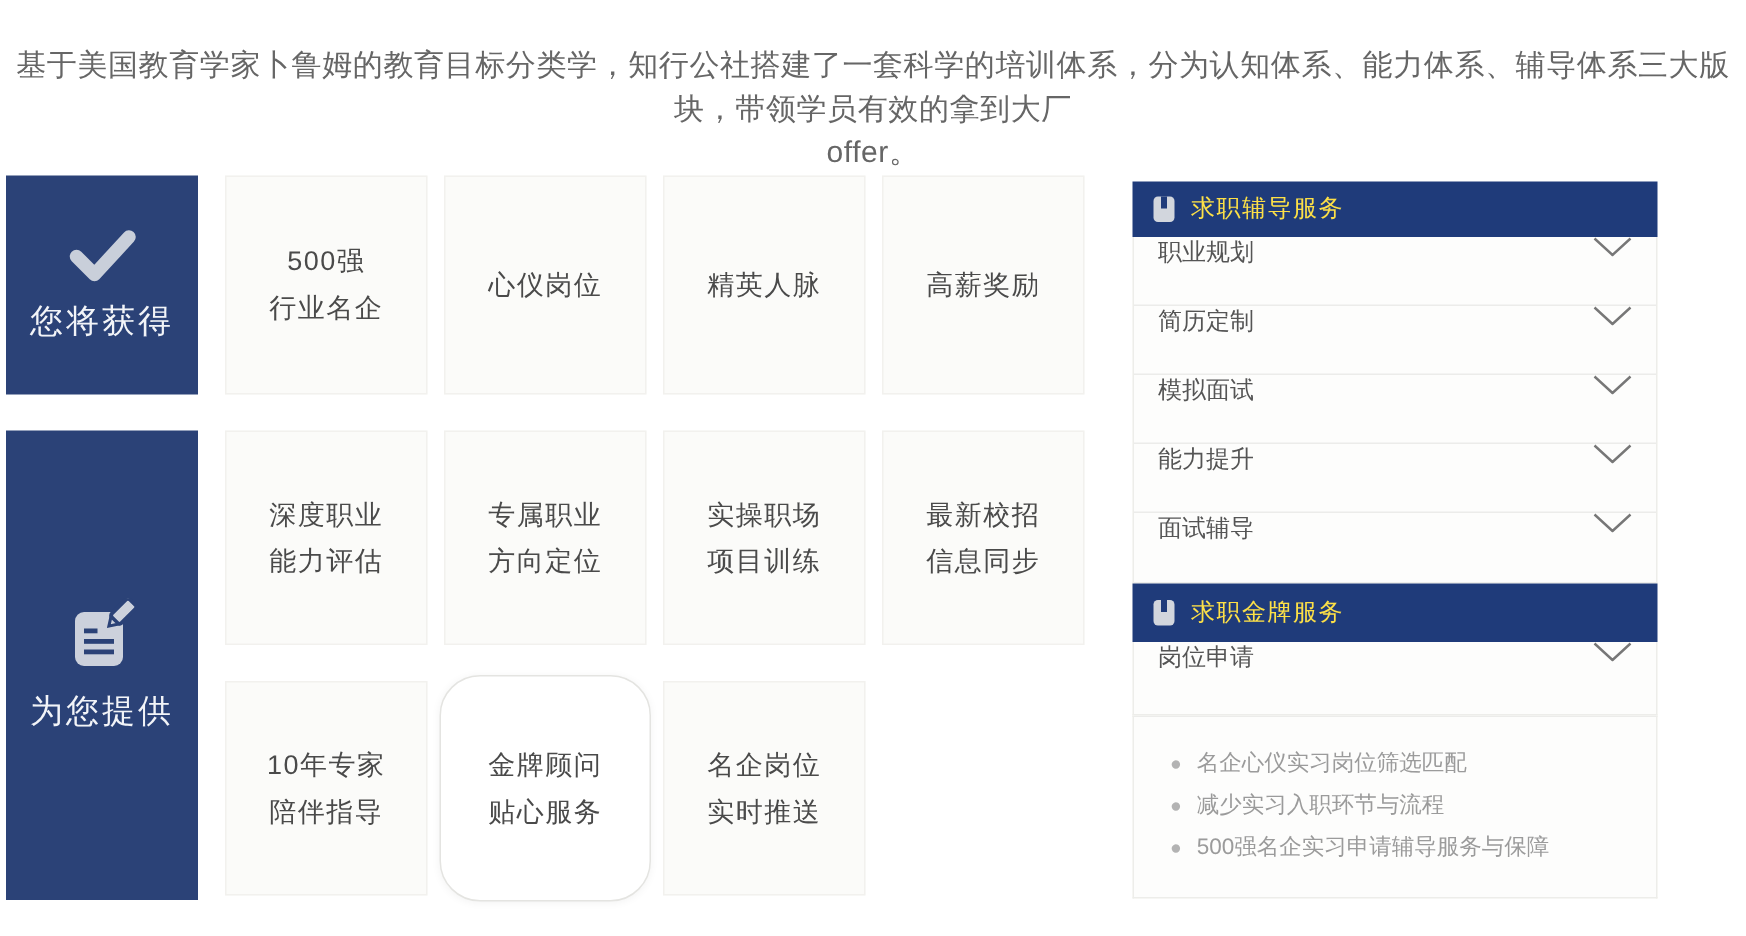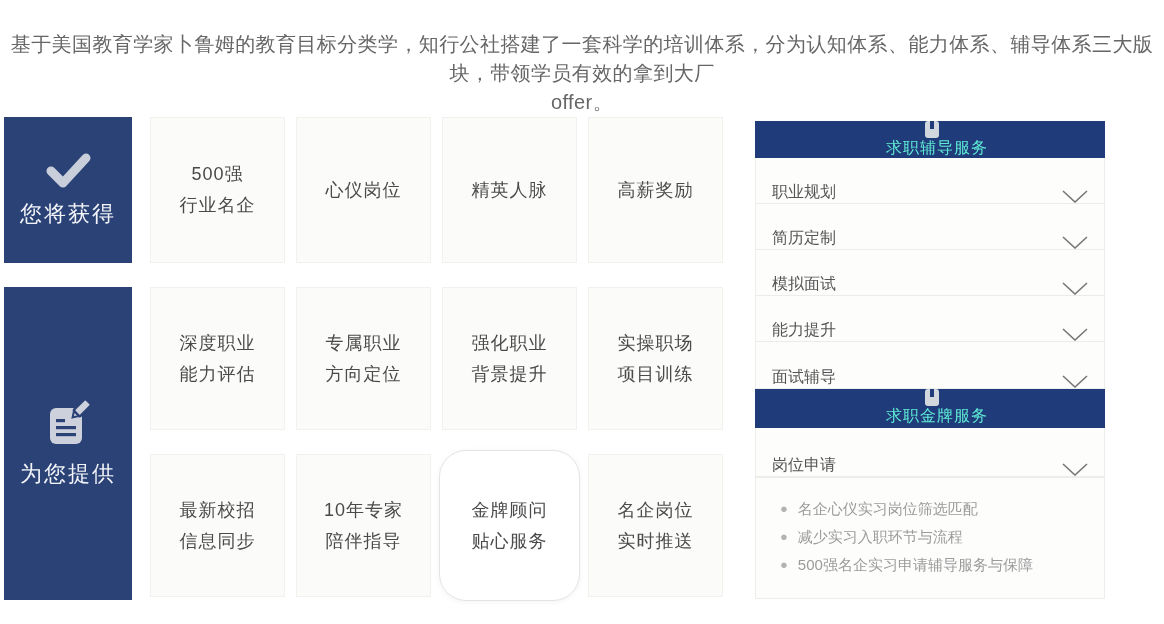--- a/index.html
+++ b/index.html
@@ -21,28 +21,28 @@
   .cards{position:absolute;left:150px;top:117px;width:573px;
     display:grid;grid-template-columns:repeat(4,135px);grid-template-rows:146px 143px 143px;
     column-gap:11px;row-gap:24px;}
   .card{background:#fbfbf9;border:1px solid #f2f1ee;box-sizing:border-box;
     display:flex;align-items:center;justify-content:center;text-align:center;
     font-size:18px;color:#4a4a4a;line-height:31px;letter-spacing:1px;white-space:pre-line;}
   .card--active{margin:-4px -3px;background:#ffffff;border-color:#e4e4e1;
     box-shadow:0 1px 6px rgba(0,0,0,0.05);border-radius:27px;}
   
   .panel{position:absolute;left:755px;top:121px;width:350px;}
-  .panel-header{height:37px;background:#1f3b7a;color:#5eead4;display:flex;align-items:center;
-    padding-left:14px;box-sizing:border-box;font-size:16px;letter-spacing:1px;flex-direction:column;}
+  .panel-header{height:37px;background:#1f3b7a;color:#fde047;display:flex;align-items:center;
+    padding-left:14px;box-sizing:border-box;font-size:16px;letter-spacing:1px;}
   .panel-header.h2{height:39px;}
   .bm-icon{width:14px;height:17px;background:#d2d6dd;border-radius:3px;position:relative;
     margin-right:11px;flex:0 0 auto;}
   .bm-icon::after{content:"";position:absolute;left:5px;top:0;width:4px;height:8px;background:#1f3b7a;}
   .acc-group{border:1px solid #ededea;border-top:none;box-sizing:border-box;background:#fdfdfc;}
-  .acc-row{height:46px;display:flex;align-items:flex-end;justify-content:space-between;
+  .acc-row{height:46px;display:flex;align-items:flex-start;justify-content:space-between;
     padding:0 16px 0 16px;box-sizing:border-box;border-bottom:1px solid #ececea;
     font-size:16px;color:#555;cursor:pointer;}
   .acc-row:last-child{border-bottom:none;}
   .acc-row.tall{height:48px;}
   .chev{width:26px;height:13px;flex:0 0 auto;}
   
   .bullet-box{border:1px solid #ededea;border-top:1px solid #ececea;box-sizing:border-box;
     height:122px;padding:17px 10px 0 24px;background:#fdfdfc;}
   .bullet{display:flex;align-items:flex-start;font-size:15px;color:#9b9b9b;line-height:28px;}
   .bullet .dot{color:#b3b3b3;margin-right:10px;font-size:13px;line-height:28px;}
@@ -83,22 +83,20 @@
 <div class="cards">
   <div class="card">500强
 行业名企</div>
   <div class="card">心仪岗位</div>
   <div class="card">精英人脉</div>
   <div class="card">高薪奖励</div>
   <div class="card">深度职业
 能力评估</div>
   <div class="card">专属职业
 方向定位</div>
-  <div class="card">强化职业
-背景提升</div>
   <div class="card">实操职场
 项目训练</div>
   <div class="card">最新校招
 信息同步</div>
   <div class="card">10年专家
 陪伴指导</div>
   <div class="card card--active">金牌顾问
 贴心服务</div>
   <div class="card">名企岗位
 实时推送</div>

